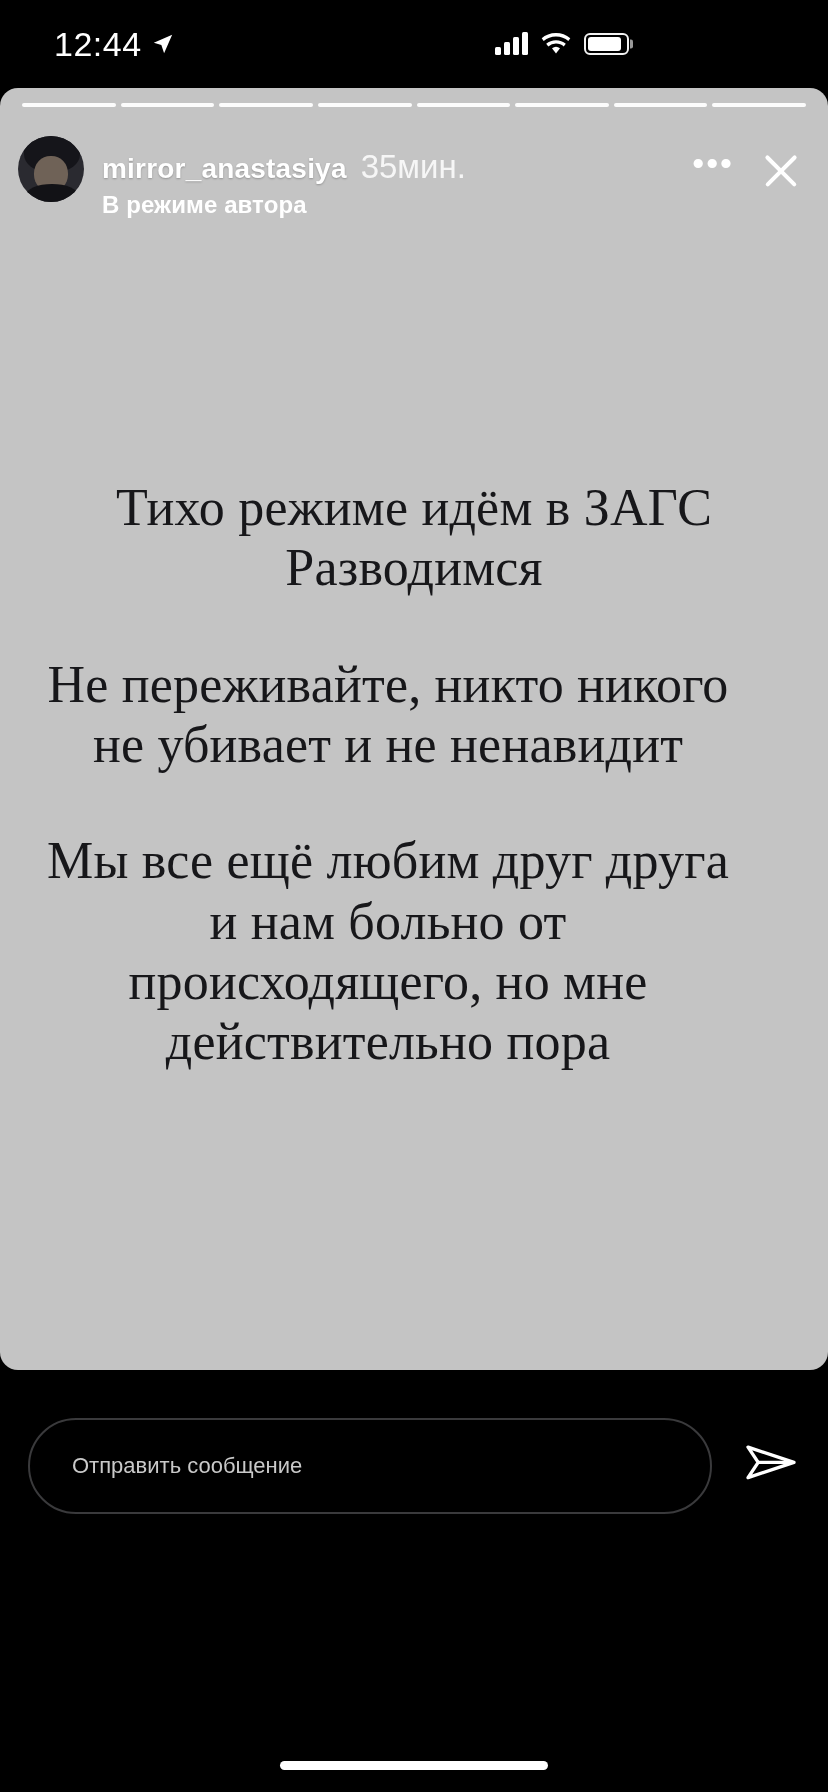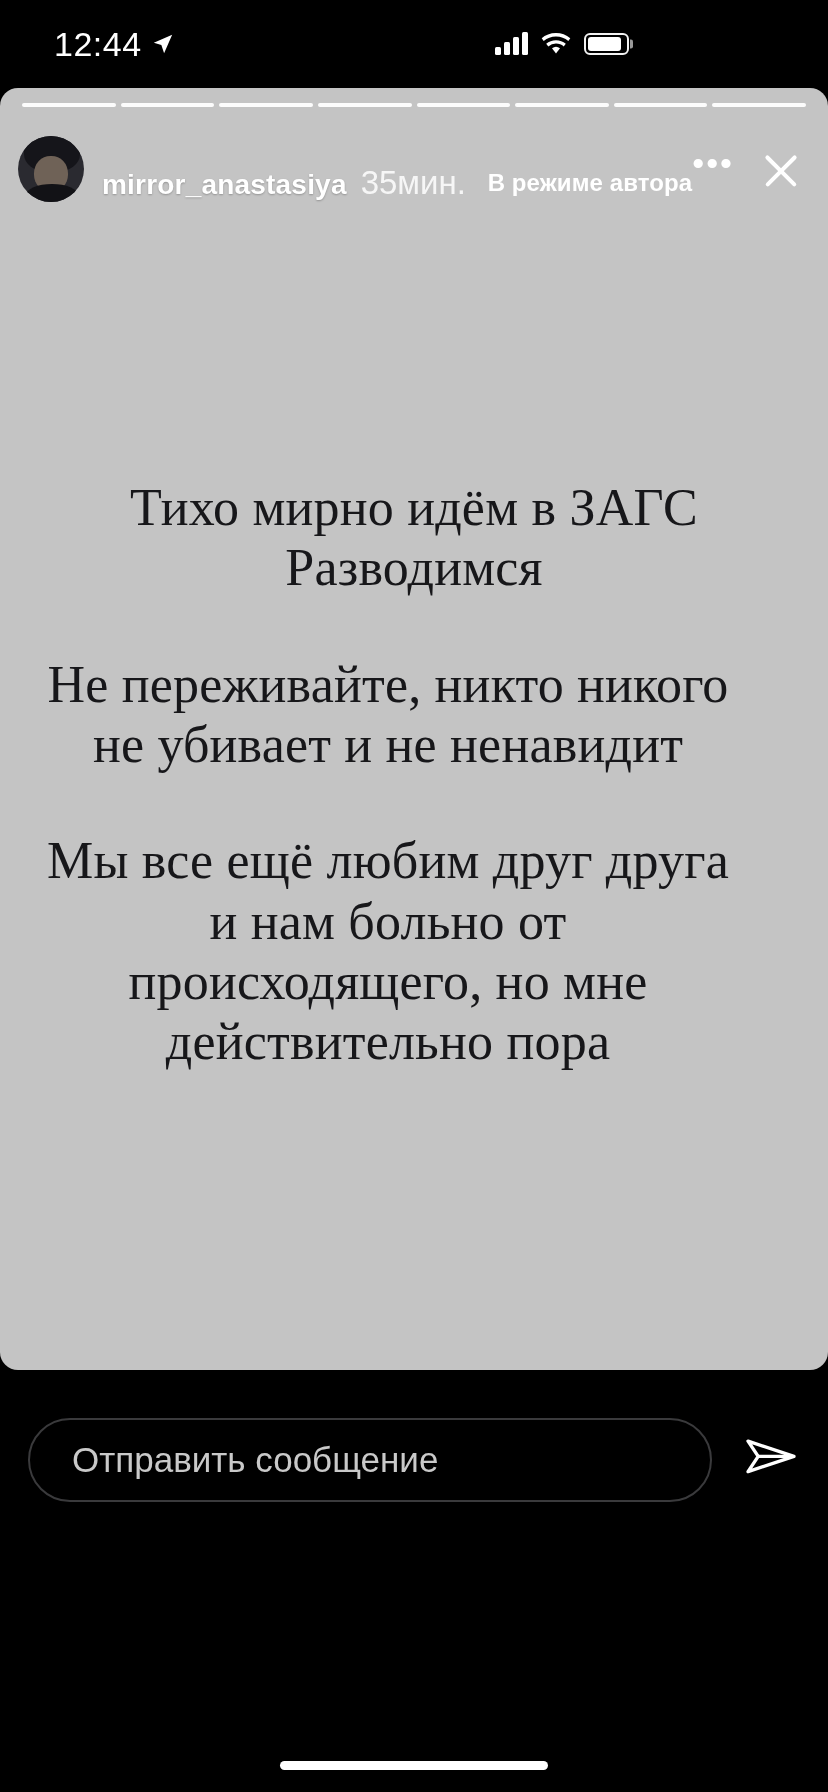--- a/index.html
+++ b/index.html
@@ -157,22 +157,22 @@
   .avatar .body {
     position: absolute;
     bottom: -4px; left: 8px;
     width: 52px; height: 22px;
     background: #121216;
     border-radius: 50% 50% 0 0;
   }
   .meta {
     margin-left: 18px;
     display: flex;
-    flex-direction: row;
-    justify-content: space-between;
+    flex-direction: column;
+    justify-content: center;
     flex: 1;
     margin-top: 28px;
   }
   .meta-row {
     display: flex;
     align-items: baseline;
     gap: 14px;
   }
   .username {
     color: #fff;
@@ -251,26 +251,26 @@
     position: absolute;
     top: 48px;
     left: 28px;
     display: flex;
     align-items: center;
     gap: 30px;
     width: 772px;
   }
   .msg-input {
     flex: 1;
-    height: 84px;
+    height: 96px;
     border: 2px solid #3a3a3c;
     border-radius: 48px;
     background: transparent;
     color: #d8d8d8;
-    font-size: 35px;
+    font-size: 22px;
     font-family: "Liberation Sans", sans-serif;
     padding: 0 42px;
     outline: none;
   }
   .msg-input::placeholder { color: #c9c9c9; }
   .send-icon {
     width: 58px; height: 58px;
     flex: none;
   }
   .home-indicator {
@@ -344,21 +344,21 @@
         </div>
         <span class="author-mode">В режиме автора</span>
       </div>
       <div class="header-actions">
         <span class="more-icon">•••</span>
         <span class="close-icon"></span>
       </div>
     </div>
 
     <div class="story-body">
-      <div class="para">Тихо мирно идём в ЗАГС Разводимся</div>
+      <div class="para">Тихо режиме идём в ЗАГС Разводимся</div>
       <div class="para">Не переживайте, никто никого не убивает и не ненавидит</div>
       <div class="para">Мы все ещё любим друг друга и нам больно от происходящего, но мне действительно пора</div>
     </div>
 
   </div>
 
   <div class="bottom-bar">
     <div class="composer">
       <input class="msg-input" type="text" placeholder="Отправить сообщение" style="">
       <span class="send-icon">

